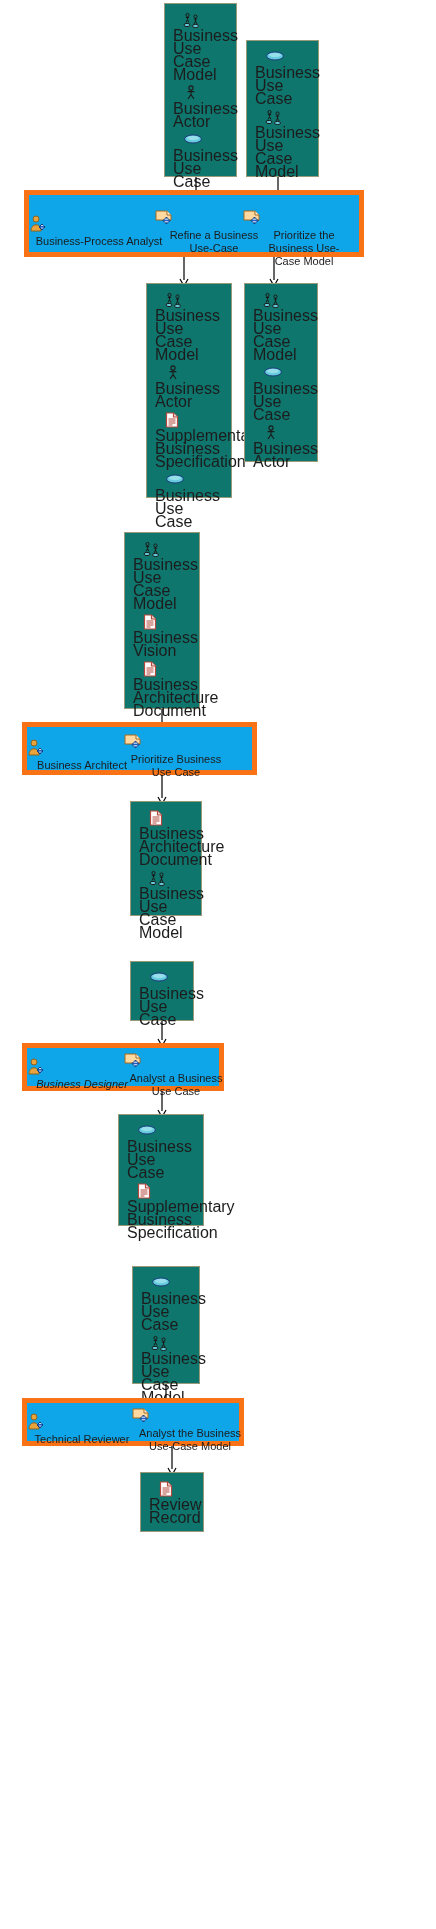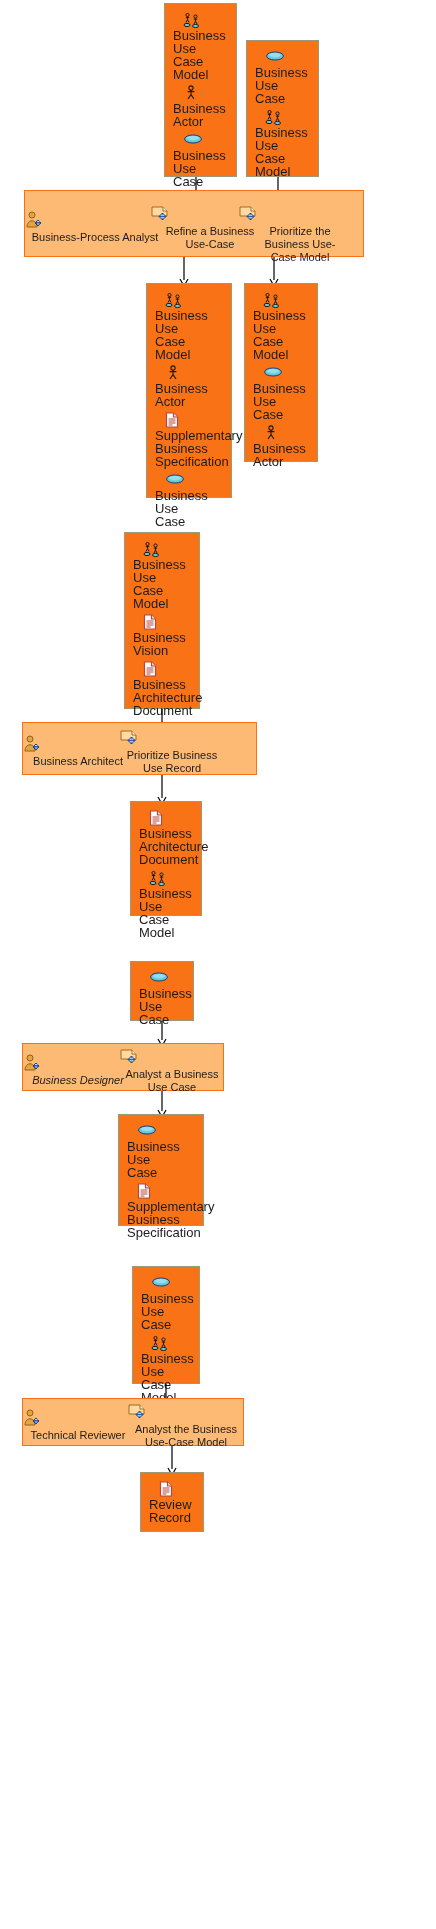--- a/index.html
+++ b/index.html
@@ -18,48 +18,48 @@
   }
   #canvas {
     position: absolute;
     left: 0; top: 0;
     width: 436px;
     height: 1929px;
   }
   
   .artifact-box {
     position: absolute;
-    background: #f97316;
+    background: #0f766e;
     border: 1px solid #9a9a7a;
     box-sizing: border-box;
     padding: 8px 6px 8px 8px;
     line-height: 13px;
-    font-size: 13px;
+    font-size: 16px;
     color: #1c1c1c;
   }
   .artifact-item {
     margin-bottom: 4px;
   }
   .artifact-item:last-child { margin-bottom: 0; }
   .artifact-icon {
     display: block;
     height: 16px;
     margin-bottom: 1px;
     margin-left: 10px;
   }
   .artifact-label {
     display: block;
     white-space: pre-line;
     word-break: normal;
   }
   
   .activity-band {
     position: absolute;
-    background: #fdba74;
-    border: 1px solid #f97316;
+    background: #0ea5e9;
+    border: 5px solid #f97316;
     box-sizing: border-box;
   }
   .band-cell {
     position: absolute;
     text-align: center;
     font-size: 11px;
     line-height: 13px;
     color: #1c1c1c;
   }
   .band-icon {
@@ -400,21 +400,21 @@
         <svg width="22" height="18" viewBox="0 0 22 18">
             <path d="M2 2h11l4 4v5H2z" fill="#ffd9a0" stroke="#a06a20" stroke-width="1"></path>
             <path d="M13 2v4h4" fill="#fff6e6" stroke="#a06a20" stroke-width="1"></path>
             <g transform="translate(8,7)">
               <path d="M1 4.5 L4.5 1 L8 4.5 L4.5 8 Z" fill="#1f5fbf" stroke="#0d2f6e" stroke-width=".8"></path>
               <path d="M2.6 3.2h3.8M2.6 5.8h3.8" stroke="#fff" stroke-width=".9"></path>
             </g>
           </svg>
       </span>
       <span class="band-label">Prioritize Business
-Use Record</span>
+Use Case</span>
     </div>
   </div>
 
   <div class="connector" style="left:156px; top:775px; width:12px; height:30px;">
     <svg width="12" height="30">
         <line x1="6" y1="0" x2="6" y2="23" stroke="#000" stroke-width="1.2"></line>
         <path d="M2 22 L6 29 L10 22" fill="none" stroke="#000" stroke-width="1.2"></path>
       </svg>
   </div>
 

